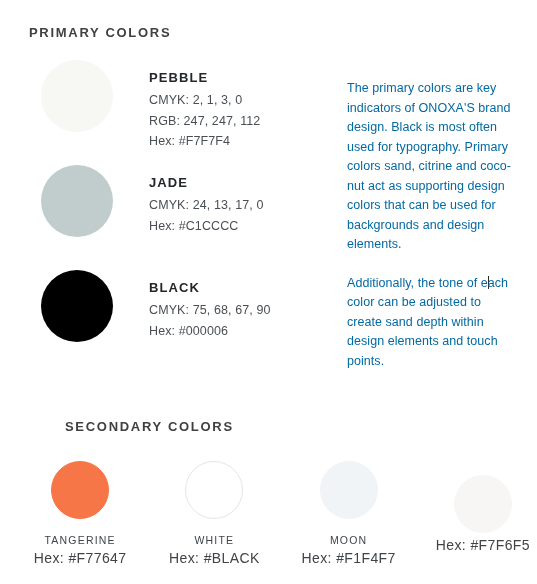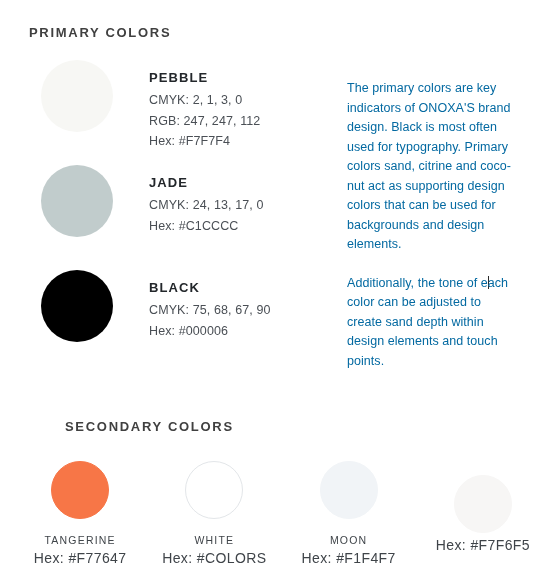--- a/index.html
+++ b/index.html
@@ -171,21 +171,21 @@
 
   <div class="secondary-item">
     <div class="secondary-circle" style="background: rgb(247, 118, 71); border: 1px solid rgb(247, 118, 71);"></div>
     <div class="secondary-name">TANGERINE</div>
     <div class="secondary-hex">Hex: #F77647</div>
   </div>
 
   <div class="secondary-item">
     <div class="secondary-circle" style="background: rgb(255, 255, 255); border: 1px solid rgb(227, 230, 233);"></div>
     <div class="secondary-name">WHITE</div>
-    <div class="secondary-hex">Hex: #COLORS</div>
+    <div class="secondary-hex">Hex: #BLACK</div>
   </div>
 
   <div class="secondary-item">
     <div class="secondary-circle" style="background: rgb(241, 244, 247); border: 1px solid rgb(241, 244, 247);"></div>
     <div class="secondary-name">MOON</div>
     <div class="secondary-hex">Hex: #F1F4F7</div>
   </div>
 
   <div class="secondary-item">
     <div class="secondary-circle" style="background: rgb(247, 246, 245); border: 1px solid rgb(247, 246, 245);"></div>

